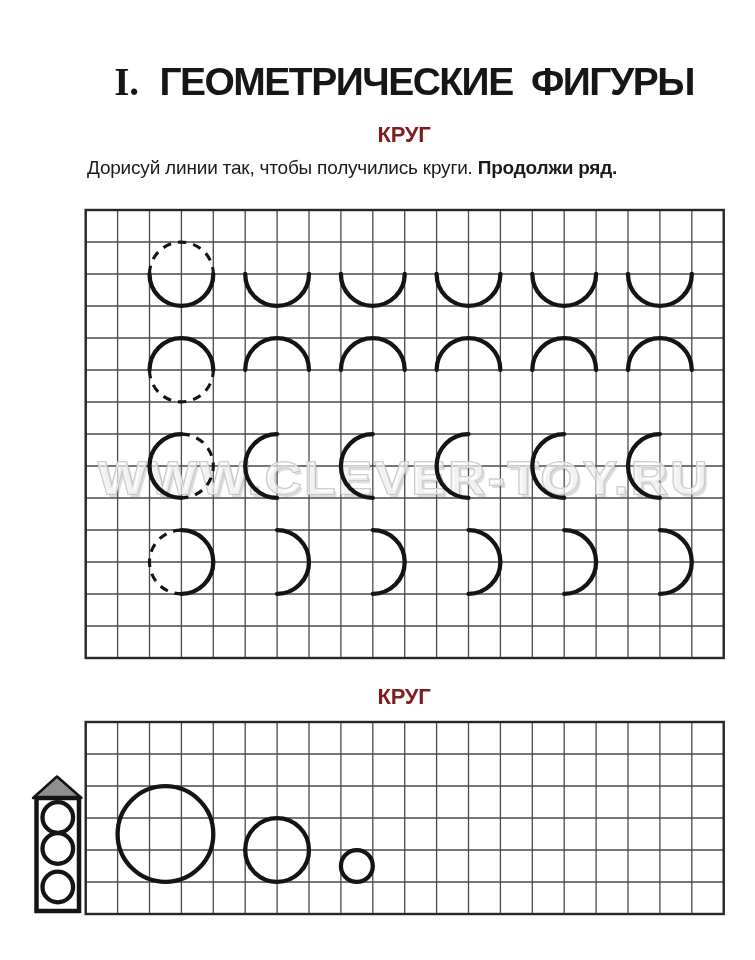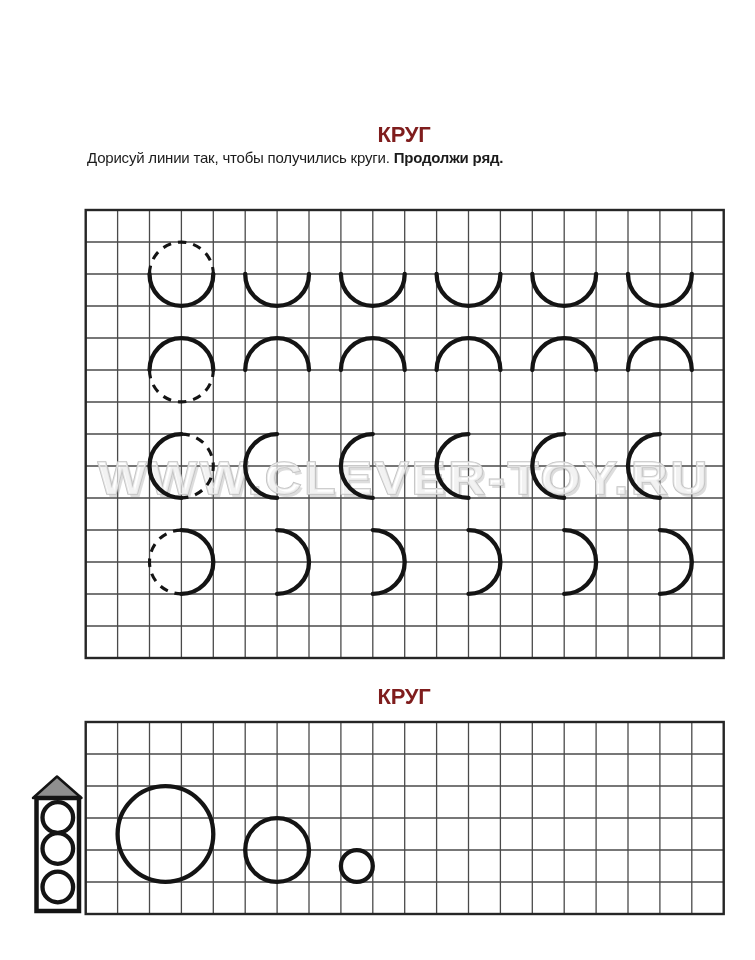--- a/index.html
+++ b/index.html
@@ -28,22 +28,22 @@
   .section-heading{
     position:absolute;left:85px;width:638px;
     text-align:center;
     font-size:22px;font-weight:bold;
     letter-spacing:-0.2px;
     color:#7f1d1d;
   }
   .h-kr1{top:122px;}
   .h-kr2{top:684px;}
   .instruction{
-    position:absolute;top:149px;left:87px;width:640px;
-    font-size:15px;
+    position:absolute;top:157px;left:87px;width:640px;
+    font-size:19px;
     letter-spacing:-0.2px;
     color:#1b1b1b;
     white-space:nowrap;
   }
   .instruction b{font-weight:bold;}
   #ws{position:absolute;left:0;top:0;}
 </style>
 </head>
 <body>
 
@@ -165,20 +165,24 @@
       </g>
       <g>
         <polygon points="33,798 57,776.5 81.5,798" fill="#8f8f8f" stroke="#141414" stroke-width="2.5" stroke-linejoin="round"></polygon>
         <rect x="36.5" y="798" width="42.5" height="113" fill="#ffffff" stroke="#141414" stroke-width="4.5"></rect>
         <circle cx="57.8" cy="817.5" r="15.3" fill="#ffffff" stroke="#141414" stroke-width="4.3"></circle>
         <circle cx="57.8" cy="848.5" r="15.3" fill="#ffffff" stroke="#141414" stroke-width="4.3"></circle>
         <circle cx="57.8" cy="887" r="15.3" fill="#ffffff" stroke="#141414" stroke-width="4.3"></circle>
       </g>
     </svg>
 
+  <div class="page-title">
+    <span class="num">I.</span>
+    <span>ГЕОМЕТРИЧЕСКИЕ ФИГУРЫ</span>
+  </div>
 
   <div class="section-heading h-kr1">КРУГ</div>
 
   <div class="instruction">
     <span>Дорисуй линии так, чтобы получились круги. </span><b>Продолжи ряд.</b>
   </div>
 
   <div class="section-heading h-kr2">КРУГ</div>
 
 </div>

